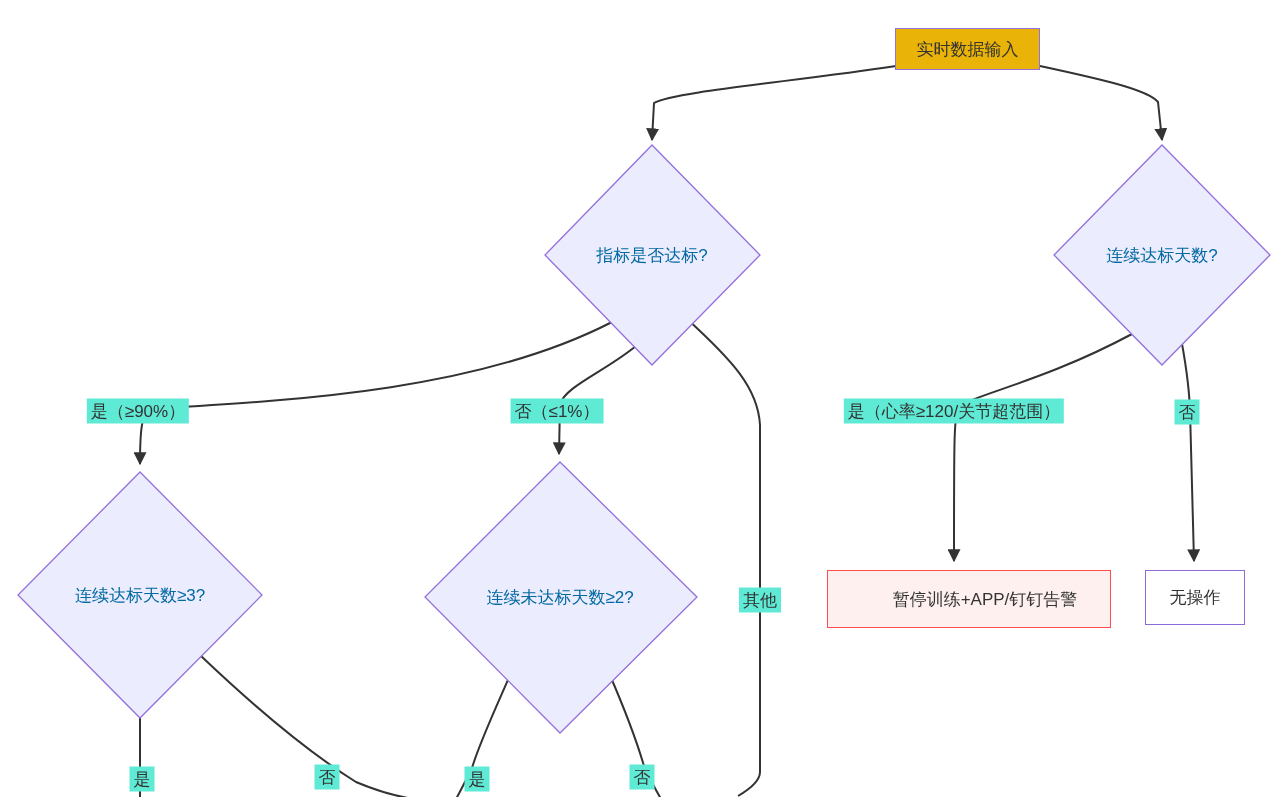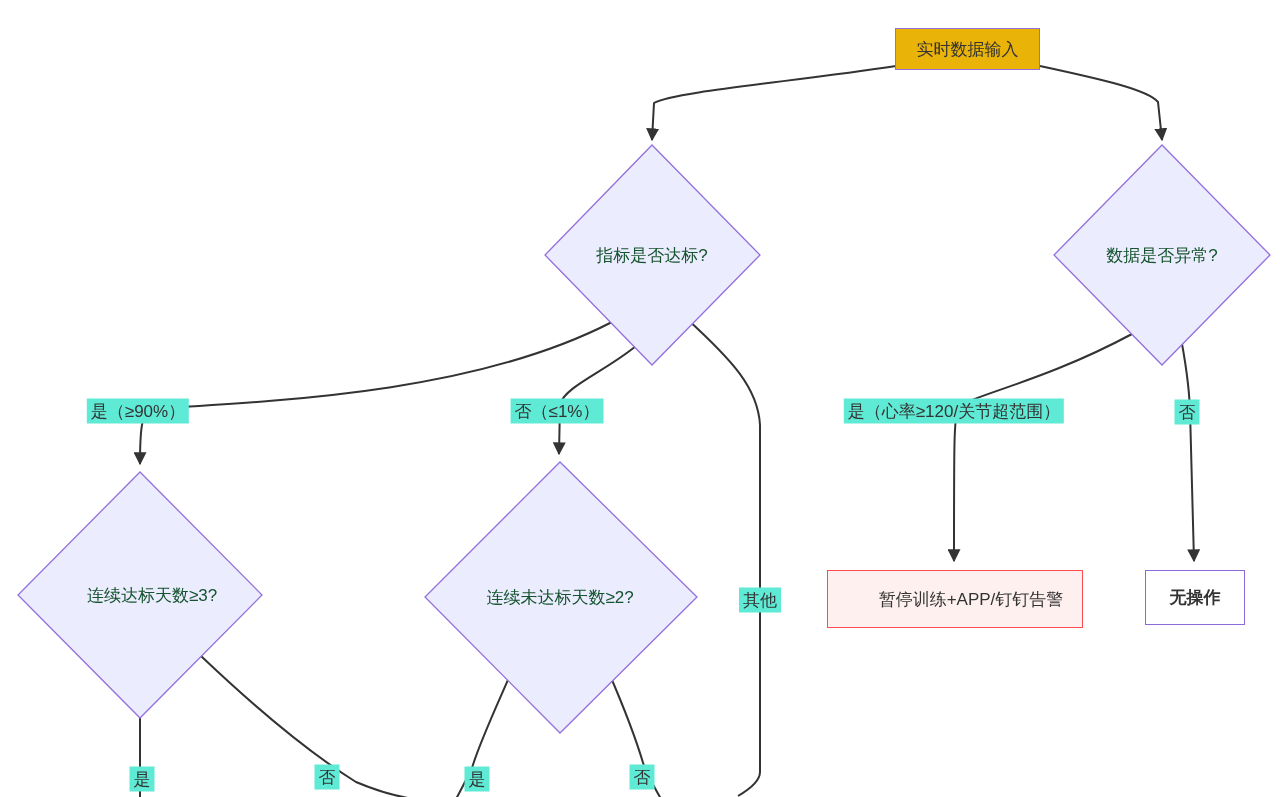--- a/index.html
+++ b/index.html
@@ -39,28 +39,27 @@
     white-space: nowrap;
     color: #333333;
   }
   .node-rect.alert {
     background: #fff0f0;
     border: 1.6px solid #ff4d4f;
   }
   .node-rect.noop {
     background: #ffffff;
     border: 1.6px solid #8c6bd8;
-    font-weight: bold;
   }
   .diamond-text {
     position: absolute;
     transform: translate(-50%, -50%);
     font-size: 17px;
     white-space: nowrap;
-    color: #14532d;
+    color: #0369a1;
     text-align: left;
   }
   .edge-label {
     position: absolute;
     transform: translate(-50%, -50%);
     background: #5eead4;
     padding: 1px 4px;
     font-size: 17px;
     white-space: nowrap;
     color: #333333;
@@ -97,31 +96,31 @@
       <polygon class="diamond" points="1162,145 1270,255 1162,365 1054,255"></polygon>
       <polygon class="diamond" points="140,472 262,595 140,718 18,595"></polygon>
       <polygon class="diamond" points="560,462 697,597 560,733 425,597"></polygon>
     </g>
   </svg>
 
   <div class="node-rect" style="left:895px; top:28px; width:145px; height:42px;">
     <span>实时数据输入</span>
   </div>
 
-  <div class="node-rect alert" style="left:827px; top:570px; width:256px; height:58px;padding-left:32px;">
+  <div class="node-rect alert" style="left:827px; top:570px; width:284px; height:58px;padding-left:32px;">
     <span>暂停训练+APP/钉钉告警</span>
   </div>
 
   <div class="node-rect noop" style="left:1145px; top:570px; width:100px; height:55px;">
     <span>无操作</span>
   </div>
 
   <div class="diamond-text" style="left:652px; top:255px;">指标是否达标?</div>
-  <div class="diamond-text" style="left:1162px; top:255px;">数据是否异常?</div>
-  <div class="diamond-text" style="left:140px; top:595px;margin-left:12px;">连续达标天数≥3?</div>
+  <div class="diamond-text" style="left:1162px; top:255px;">连续达标天数?</div>
+  <div class="diamond-text" style="left:140px; top:595px;">连续达标天数≥3?</div>
   <div class="diamond-text" style="left:560px; top:597px;">连续未达标天数≥2?</div>
 
   <div class="edge-label" style="left:138px; top:411px;">是（≥90%）</div>
   <div class="edge-label" style="left:557px; top:411px;">否（≤1%）</div>
   <div class="edge-label" style="left:954px; top:411px;">是（心率≥120/关节超范围）</div>
   <div class="edge-label" style="left:1187px; top:412px;">否</div>
   <div class="edge-label" style="left:760px; top:600px;text-align:right;">其他</div>
   <div class="edge-label" style="left:142px; top:779px;">是</div>
   <div class="edge-label" style="left:327px; top:777px;">否</div>
   <div class="edge-label" style="left:477px; top:779px;">是</div>

